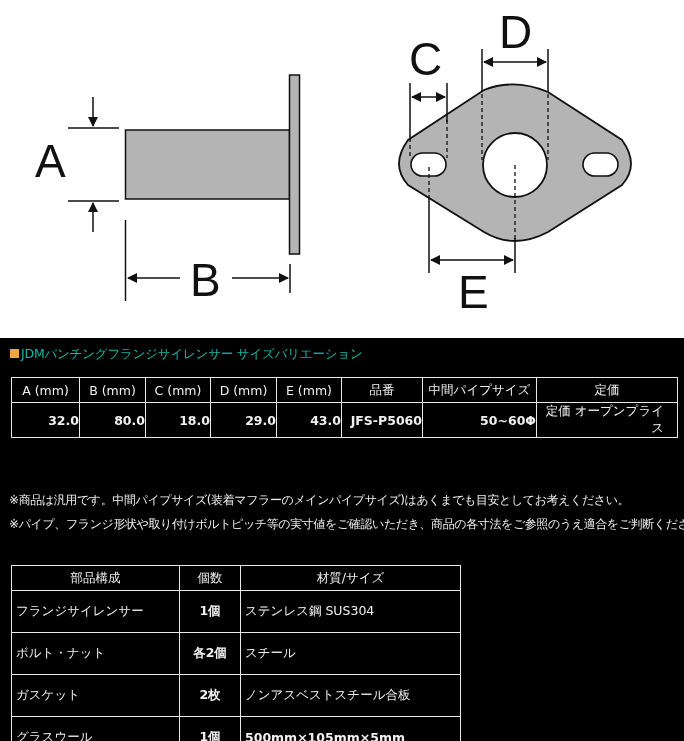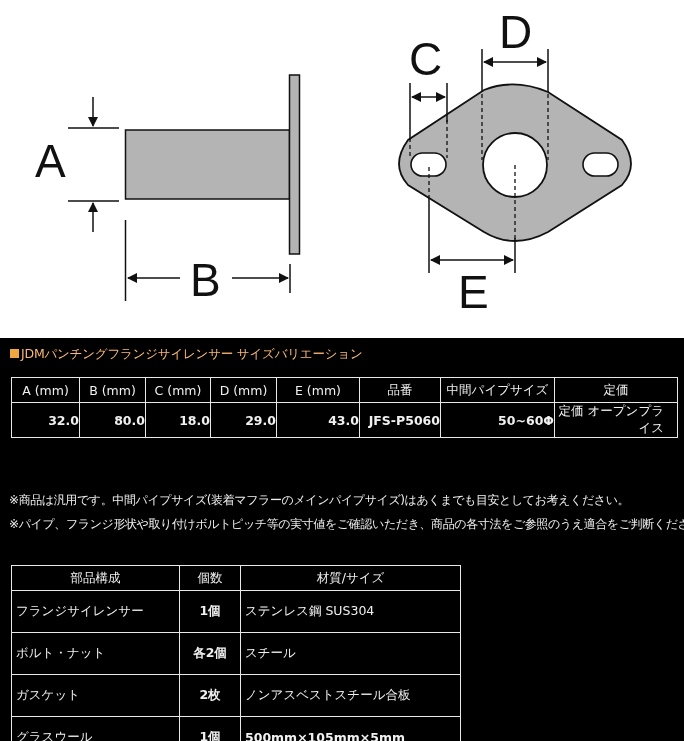--- a/index.html
+++ b/index.html
@@ -4,21 +4,21 @@
   <style>
     * { box-sizing: border-box; margin: 0; padding: 0; }
     html, body { width: 684px; height: 741px; overflow: hidden; }
     body { background: #000; font-family: "DejaVu Sans", "Liberation Sans", sans-serif; color: #fff; position: relative; }
     .diagram-area { position: absolute; left: 0; top: 0; width: 684px; height: 338px; background: #fff; }
     .diagram-area svg { position: absolute; left: 0; top: 0; }
     .dim-label { font-family: "Liberation Sans", "DejaVu Sans", sans-serif; fill: #111; font-size: 46px; }
 
     .section-title { position: absolute; left: 10px; top: 346px; font-size: 12.5px; color: #e6a14a; letter-spacing: -0.2px; }
     .section-title .sq { display: inline-block; width: 9px; height: 9px; background: #f0a640; margin-right: 2px; vertical-align: 0px; }
-    .section-title .sq-text { color: #fdba74; }
+    .section-title .sq-text { color: #14b8a6; }
 
     table { border-collapse: collapse; position: absolute; }
     td, th { border: 1px solid #e8e8e8; font-weight: normal; color: #f0f0f0; }
 
     .size-table { left: 11px; top: 377px; width: 667px; }
     .size-table th { height: 25px; font-size: 12.5px; text-align: center; padding: 0 2px; }
     .size-table td { height: 35px; font-size: 12.5px; text-align: right; font-weight: bold; }
     .size-table td.price { text-align: right; padding-right: 13px; font-weight: normal; }
     .size-table td.num { font-family: "DejaVu Sans", sans-serif; }
 
@@ -98,21 +98,21 @@
   <span class="sq"></span><span class="sq-text">JDMパンチングフランジサイレンサー サイズバリエーション</span>
 </div>
 
 <table class="size-table">
   <thead>
     <tr>
       <th style="width:68px">A (mm)</th>
       <th style="width:66px">B (mm)</th>
       <th style="width:65px">C (mm)</th>
       <th style="width:66px">D (mm)</th>
-      <th style="width:83px">E (mm)</th>
+      <th style="width:65px">E (mm)</th>
       <th style="width:81px">品番</th>
       <th style="width:114px">中間パイプサイズ</th>
       <th>定価</th>
     </tr>
   </thead>
   <tbody>
     <tr>
       <td class="num">32.0</td>
       <td class="num">80.0</td>
       <td class="num">18.0</td>

